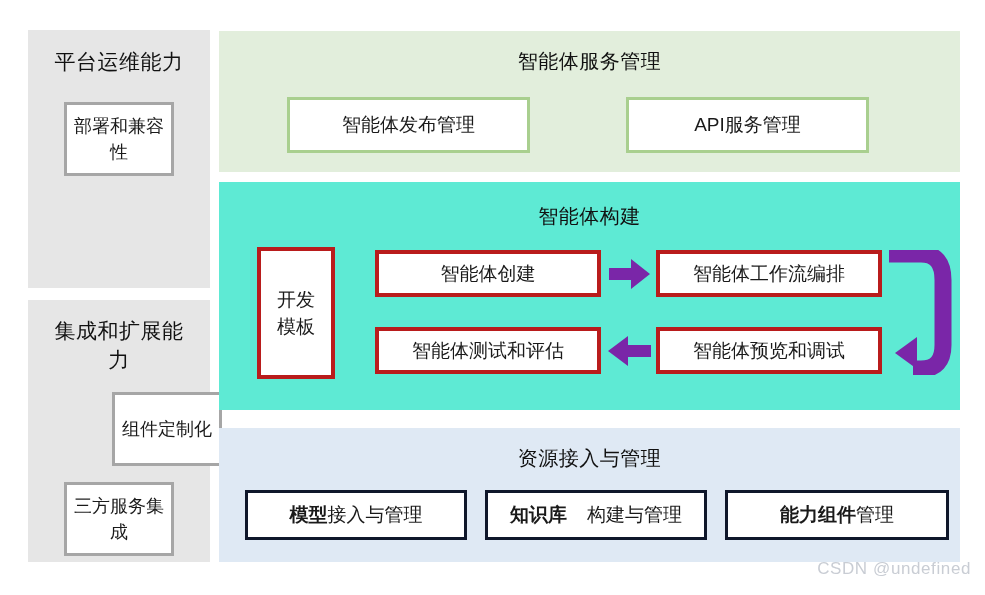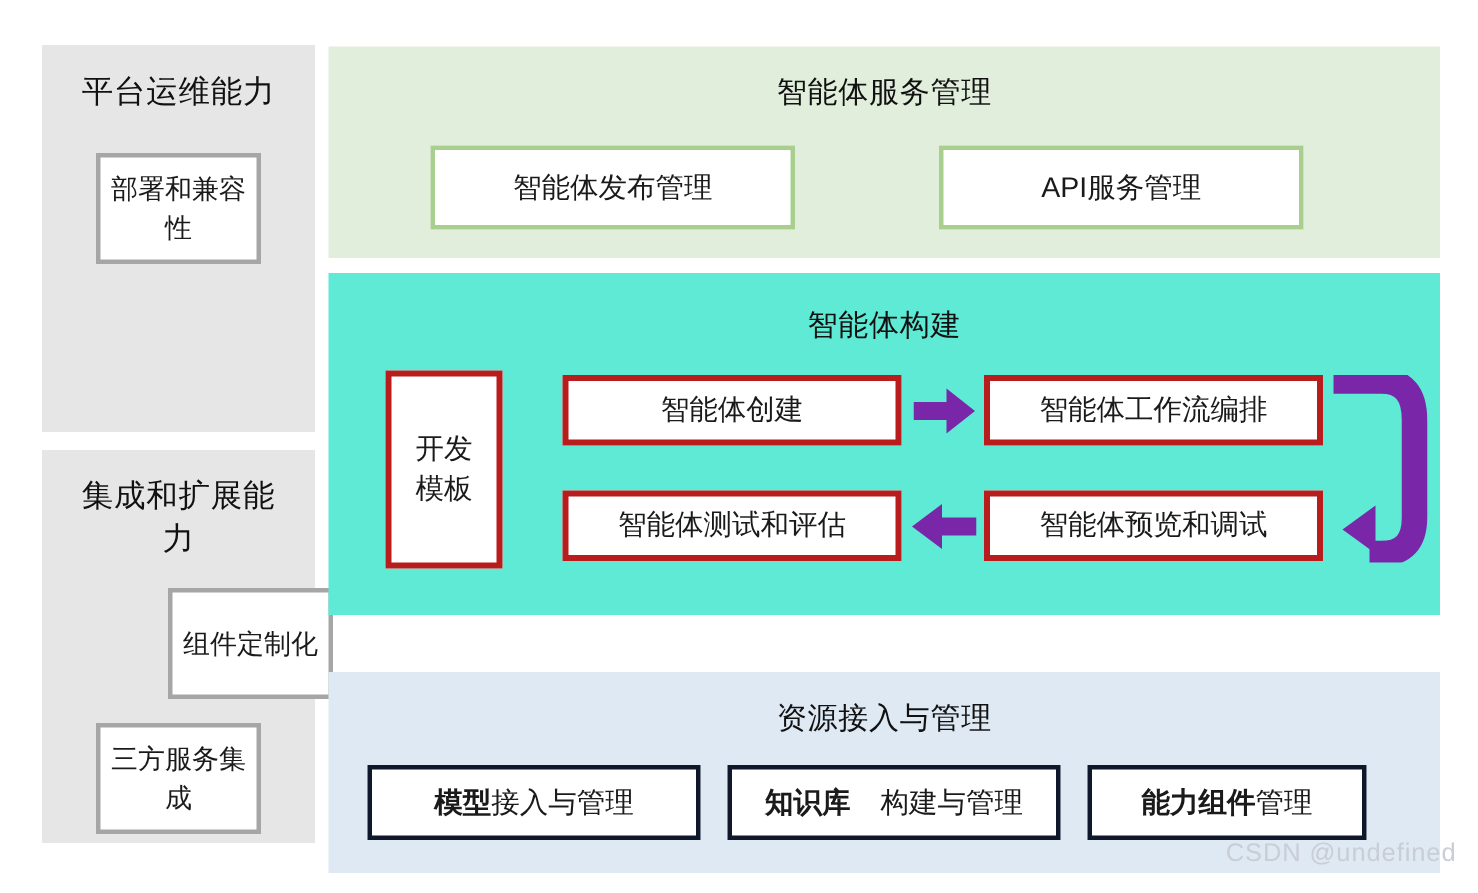--- a/index.html
+++ b/index.html
@@ -181,34 +181,34 @@
       <path d="M2 4
                L34 4
                Q56 4 56 30
                L56 95
                Q56 119 34 119
                L26 119" fill="none" stroke="#7a26a8" stroke-width="17" stroke-linecap="butt"></path>
       <path d="M30 103 L30 135 L8 119 Z" fill="#7a26a8" transform="translate(0,-16)"></path>
     </svg>
   </div>
 
-  <div class="panel blue-panel" style="left:219px; top:428px; width:741px; height:134px;margin-top:20px;">
+  <div class="panel blue-panel" style="left:219px; top:428px; width:741px; height:134px;">
     <div class="panel-title" style="top:17px;">资源接入与管理</div>
 
     <div class="blue-box" style="left:26px; top:62px; width:222px; height:50px;">
       <span class="b">模型</span>
         <span>接入与管理</span>
     </div>
 
     <div class="blue-box" style="left:266px; top:62px; width:222px; height:50px;gap:20px;">
       <span class="b">知识库</span>
         <span>构建与管理</span>
     </div>
 
-    <div class="blue-box" style="left:506px; top:62px; width:186px; height:50px;">
+    <div class="blue-box" style="left:506px; top:62px; width:224px; height:50px;">
       <span class="b">能力组件</span>
         <span>管理</span>
     </div>
   </div>
 
   <div class="watermark" style="right:14px; bottom:16px;">CSDN @undefined</div>
 
 </div>
 
 </body></html>

